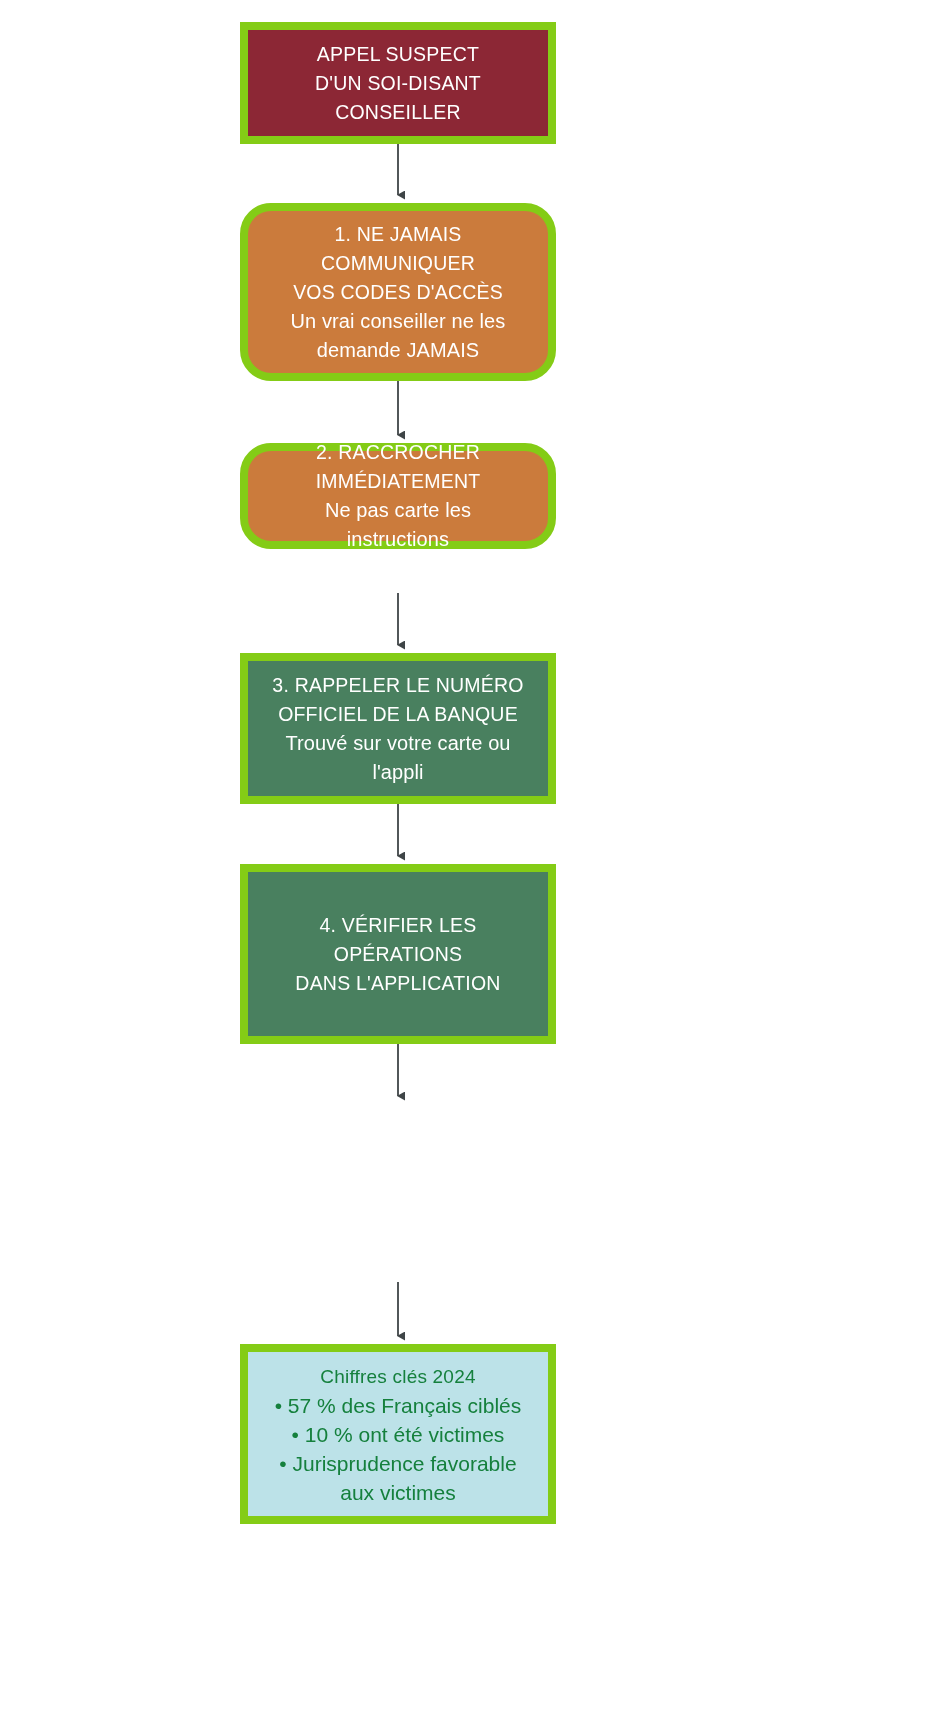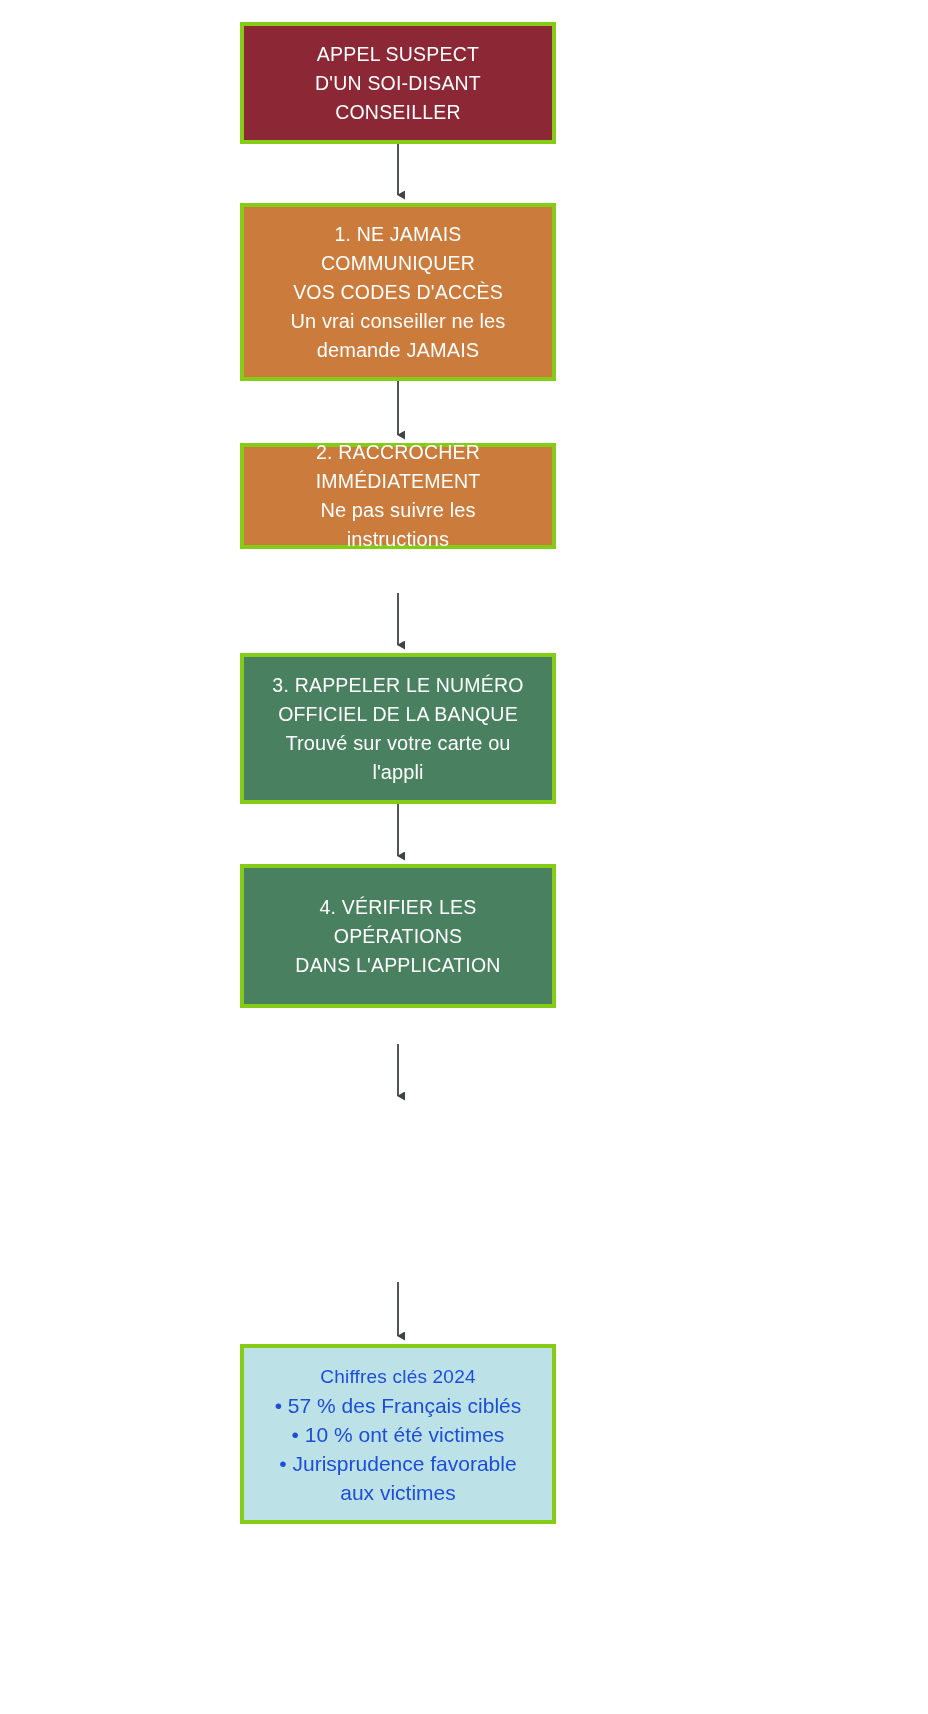--- a/index.html
+++ b/index.html
@@ -19,21 +19,21 @@
     width: 928px;
     height: 1714px;
     background: #ffffff;
   }
 
   .node {
     position: absolute;
     left: 240px;
     width: 316px;
     box-sizing: border-box;
-    border: 4px solid #84cc16;
+    border: 8px solid #84cc16;
     display: flex;
     flex-direction: column;
     align-items: center;
     justify-content: center;
     text-align: center;
     padding: 0 10px;
   }
 
   .node .title {
     font-size: 19.5px;
@@ -48,47 +48,48 @@
     white-space: pre-line;
   }
 
   .node.start {
     background: #8c2735;
     color: #ffffff;
   }
   .node.warn {
     background: #cb7b3c;
     color: #ffffff;
+    border-radius: 31px;
   }
   .node.act {
     background: #49805f;
     color: #ffffff;
   }
   .node.info {
     background: #bce2e8;
-    color: #1d4ed8;
+    color: #15803d;
   }
 
   .node.info .title {
     font-size: 19px;
     line-height: 29px;
   }
   .node.info .bullets {
     font-size: 21px;
     line-height: 29px;
     white-space: pre-line;
     text-align: center;
   }
 
   
   #node-0 { top: 22px;   height: 122px; }
   #node-1 { top: 203px;  height: 178px; }
   #node-2 { top: 443px;  height: 106px; }
   #node-3 { top: 653px;  height: 151px; }
-  #node-4 { top: 864px;  height: 144px; }
+  #node-4 { top: 864px;  height: 180px; }
   #node-5 { top: 1104px; height: 178px; }
   #node-6 { top: 1344px; height: 180px; }
 
   .connector {
     position: absolute;
     left: 0;
     top: 0;
     width: 928px;
     height: 1714px;
     pointer-events: none;
@@ -125,21 +126,21 @@
     <div class="title">1. NE JAMAIS
 COMMUNIQUER
 VOS CODES D'ACCÈS</div>
     <div class="subtitle">Un vrai conseiller ne les
 demande JAMAIS</div>
   </div>
 
   <div class="node warn" id="node-2">
     <div class="title">2. RACCROCHER
 IMMÉDIATEMENT</div>
-    <div class="subtitle">Ne pas suivre les
+    <div class="subtitle">Ne pas carte les
 instructions</div>
   </div>
 
   <div class="node act" id="node-3">
     <div class="title">3. RAPPELER LE NUMÉRO
 OFFICIEL DE LA BANQUE</div>
     <div class="subtitle">Trouvé sur votre carte ou
 l'appli</div>
   </div>
 

